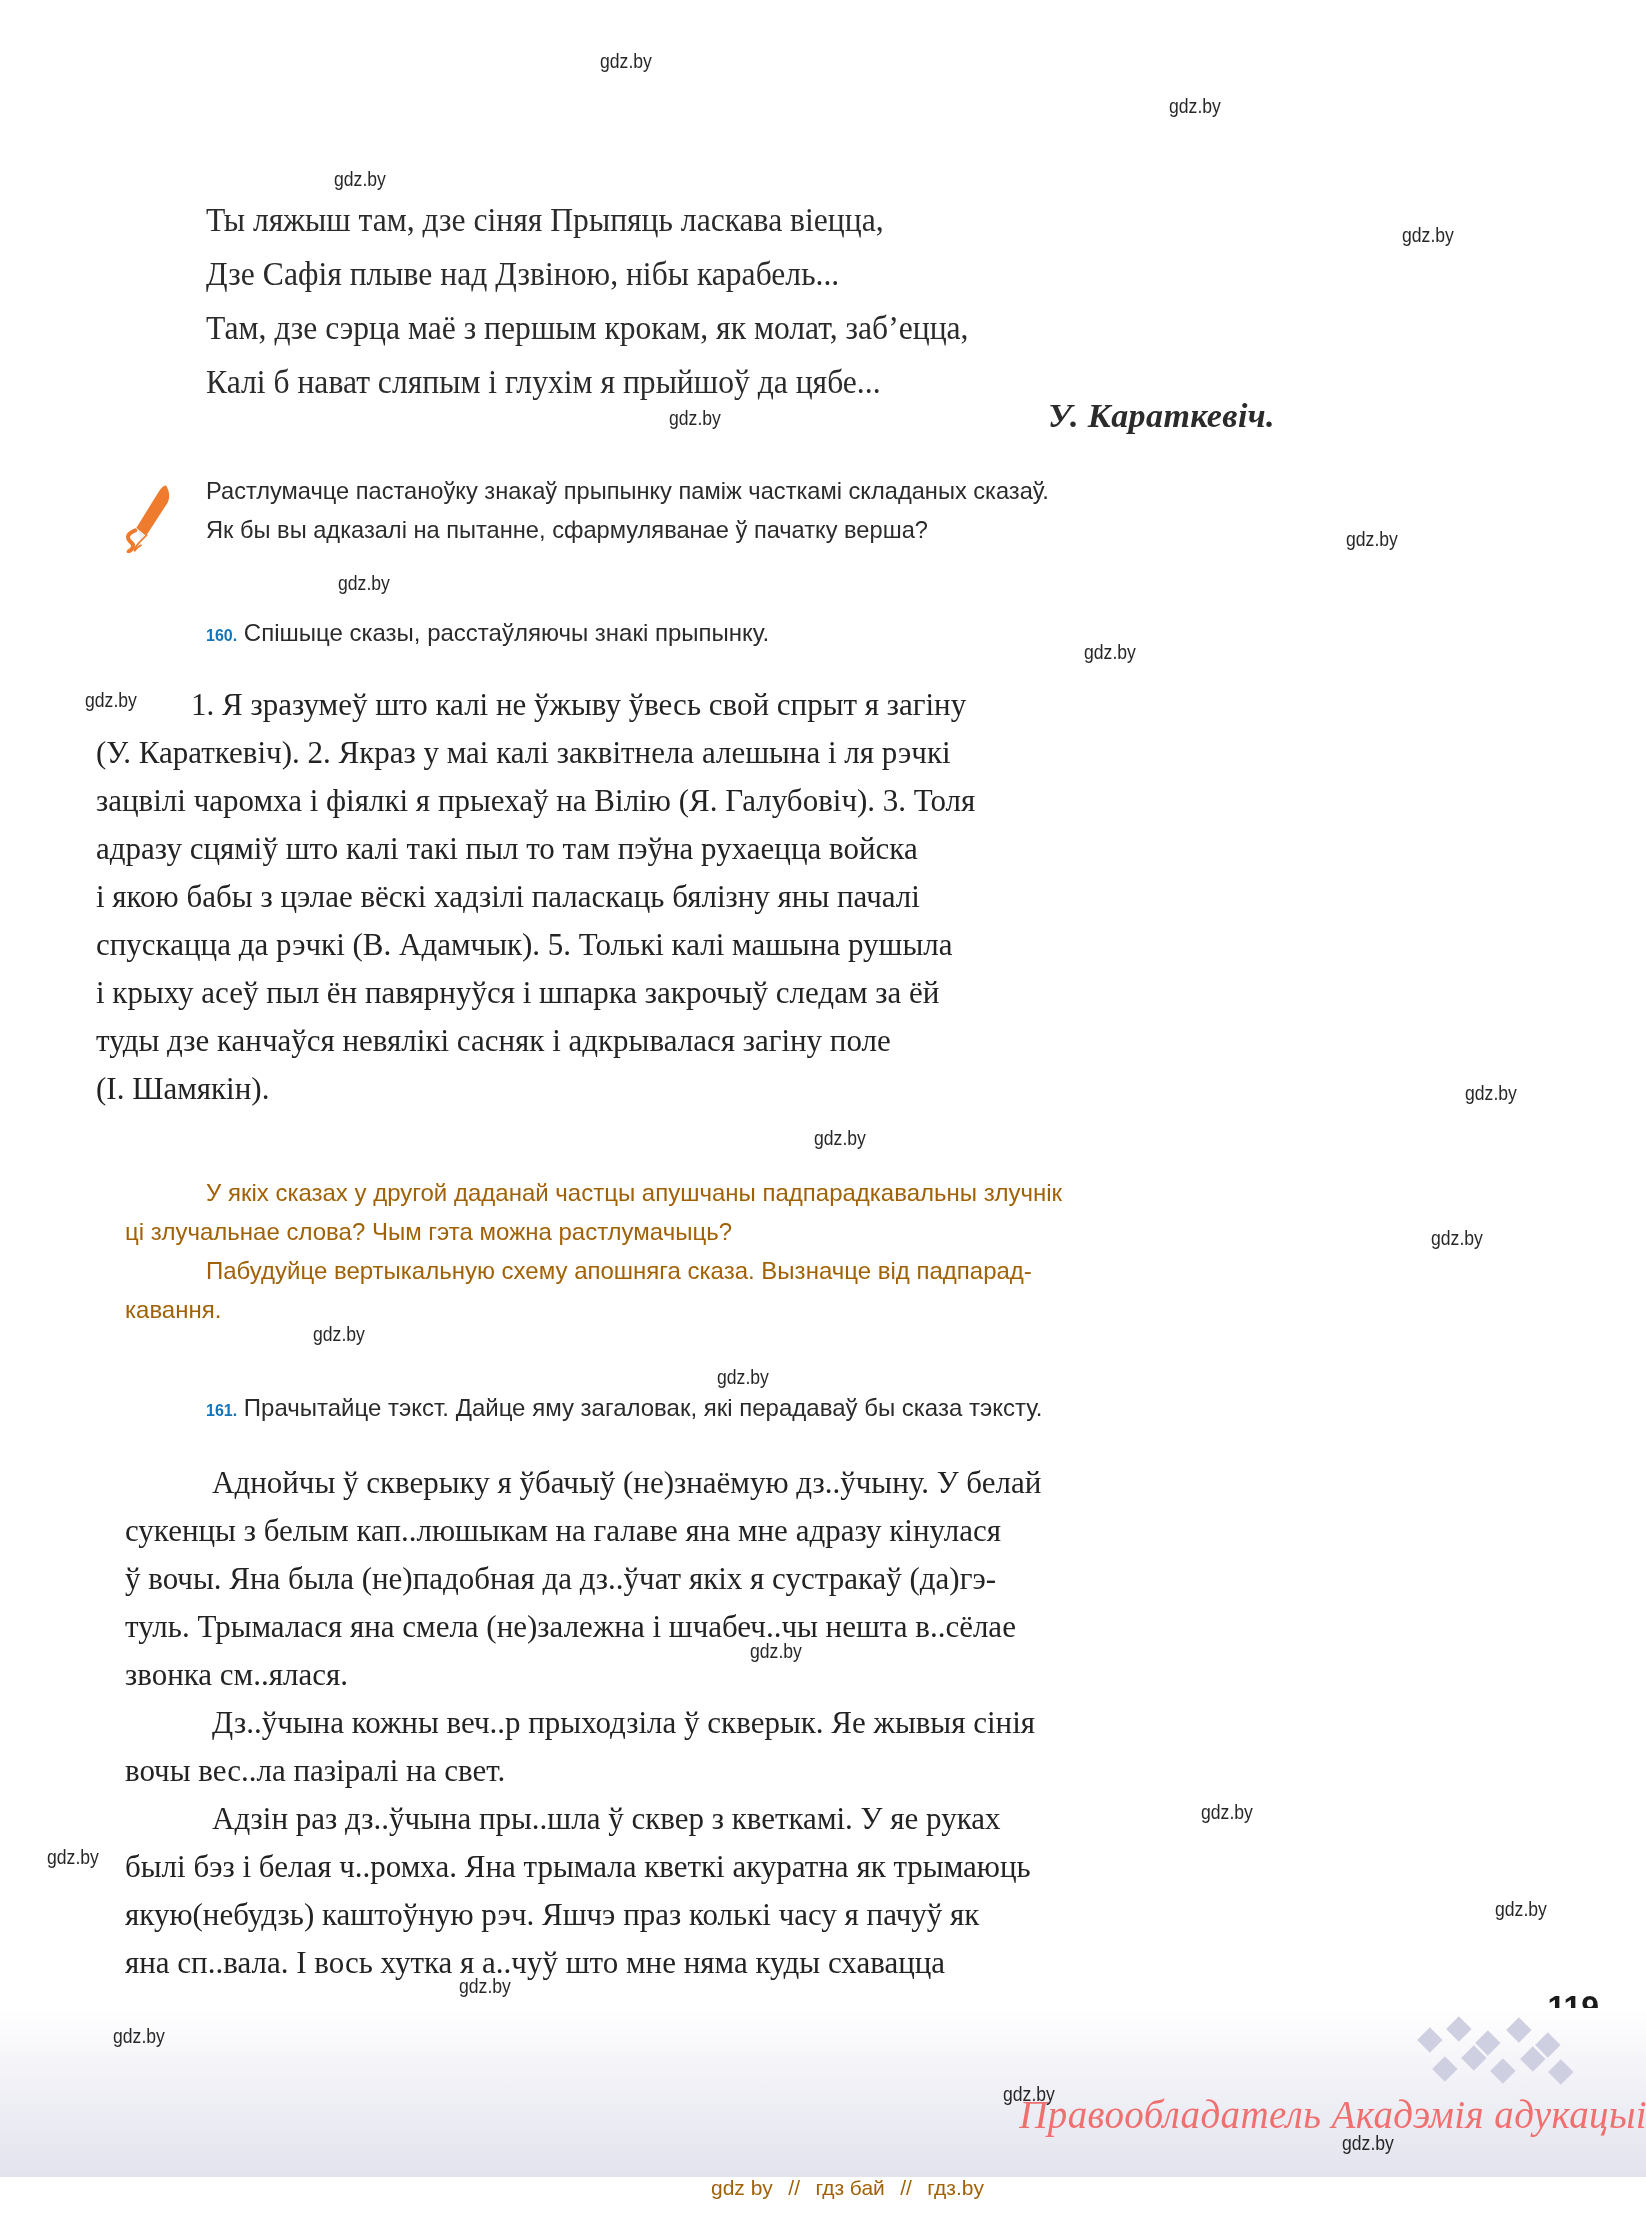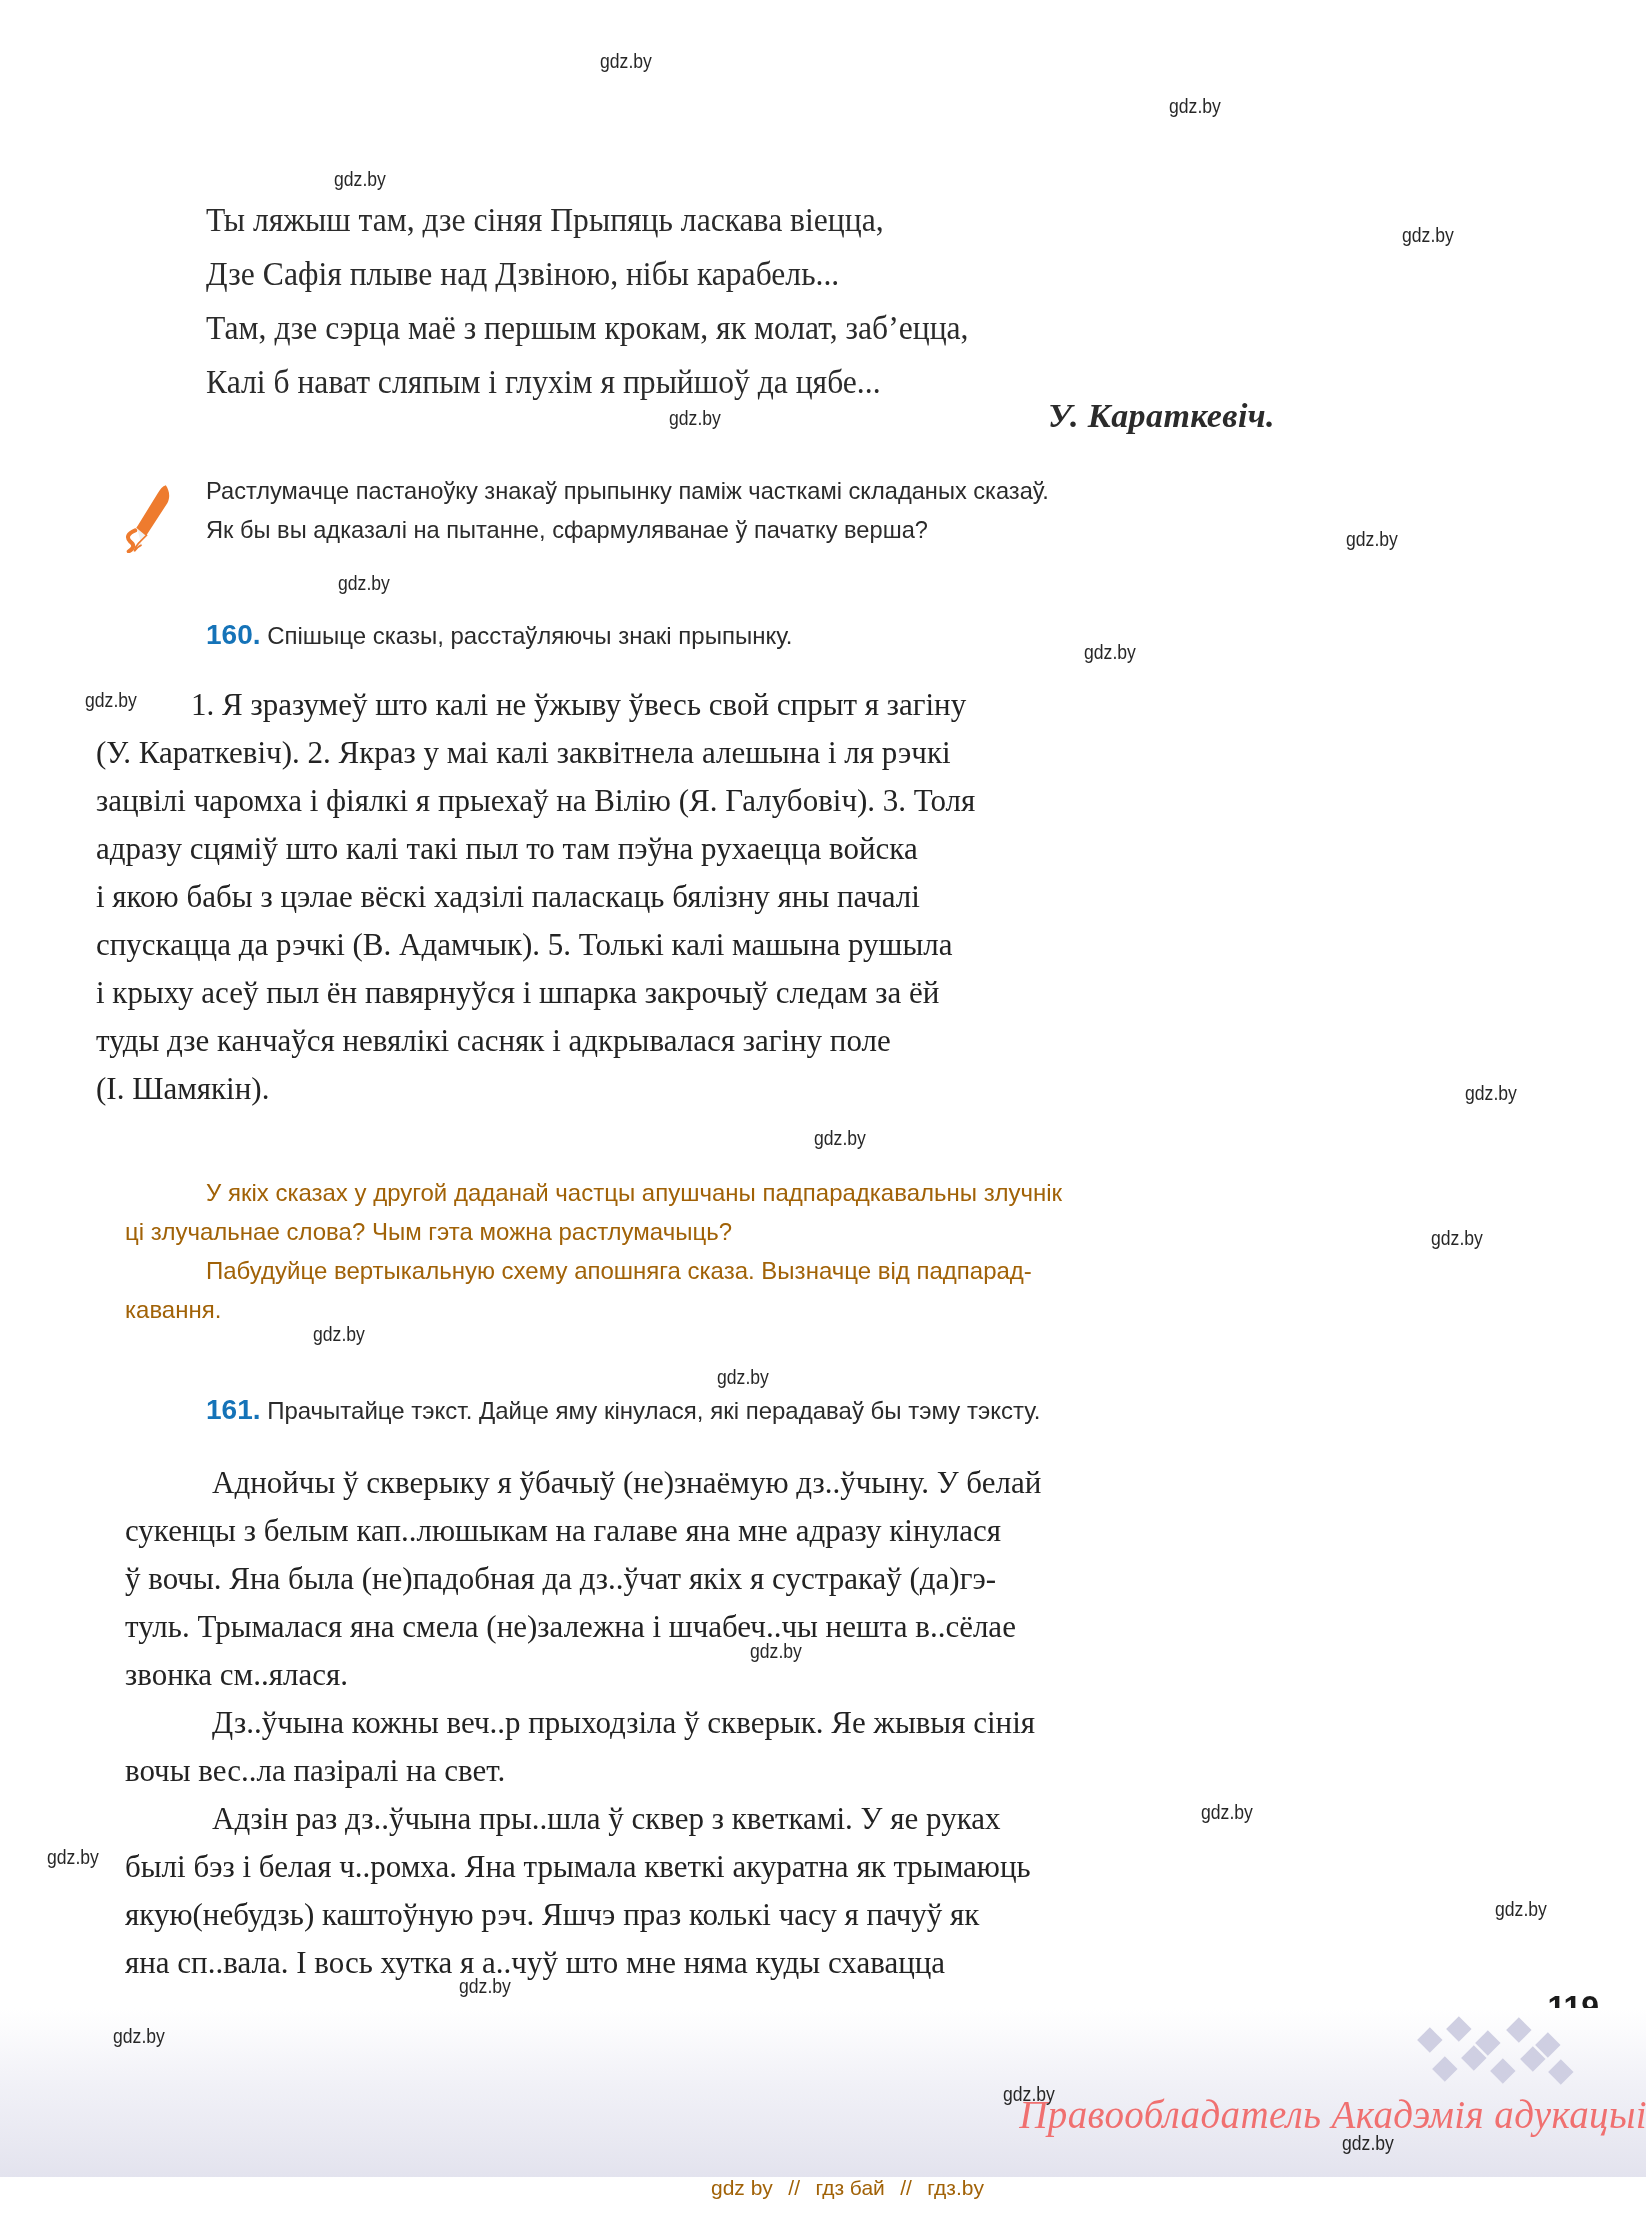--- a/index.html
+++ b/index.html
@@ -66,21 +66,21 @@
     color:#2b2b2b;
     text-align:justify;
   }
   .taskblock .l{ display:block; white-space:nowrap; transform:scaleX(.985); transform-origin:left center;}
   .pencil{
     position:absolute; left:119px; top:482px; width:63px; height:71px;
   }
 
   
   .exnum{
-    color:#1573b8; font-weight:bold; font-size:28px;
+    color:#1573b8; font-weight:bold; font-size:16px;
     font-family:"Liberation Sans", sans-serif;
   }
   .exhead{
     position:absolute;
     font-family:"Liberation Sans", sans-serif;
     font-size:24px; color:#2b2b2b; white-space:nowrap;
   }
 
   
   .body-serif{
@@ -184,21 +184,21 @@
 
   <div class="para-sans" style="left:125px; top:1173px; width:1402px;">
     <span class="l" style="padding-left:81px;">У якіх сказах у другой даданай частцы апушчаны падпарадкавальны злучнік</span>
     <span class="l">ці злучальнае слова? Чым гэта можна растлумачыць?</span>
     <span class="l" style="padding-left:81px;">Пабудуйце вертыкальную схему апошняга сказа. Вызначце від падпарад-</span>
     <span class="l">кавання.</span>
   </div>
 
   <div class="exhead" style="left:206px; top:1394px;">
     <span class="exnum">161.</span>
-    <span>Прачытайце тэкст. Дайце яму кінулася, які перадаваў бы тэму тэксту.</span>
+    <span>Прачытайце тэкст. Дайце яму загаловак, які перадаваў бы сказа тэксту.</span>
   </div>
 
   <div class="body-serif" style="left:125px; top:1459px; width:1418px;">
     <span class="l" style="padding-left:87px;">Аднойчы ў скверыку я ўбачыў (не)знаёмую дз..ўчыну. У белай</span>
     <span class="l">сукенцы з белым кап..люшыкам на галаве яна мне адразу кінулася</span>
     <span class="l">ў вочы. Яна была (не)падобная да дз..ўчат якіх я сустракаў (да)гэ-</span>
     <span class="l">туль. Трымалася яна смела (не)залежна і шчабеч..чы нешта в..сёлае</span>
     <span class="l">звонка см..ялася.</span>
     <span class="l" style="padding-left:87px;">Дз..ўчына кожны веч..р прыходзіла ў скверык. Яе жывыя сінія</span>
     <span class="l">вочы вес..ла пазіралі на свет.</span>

